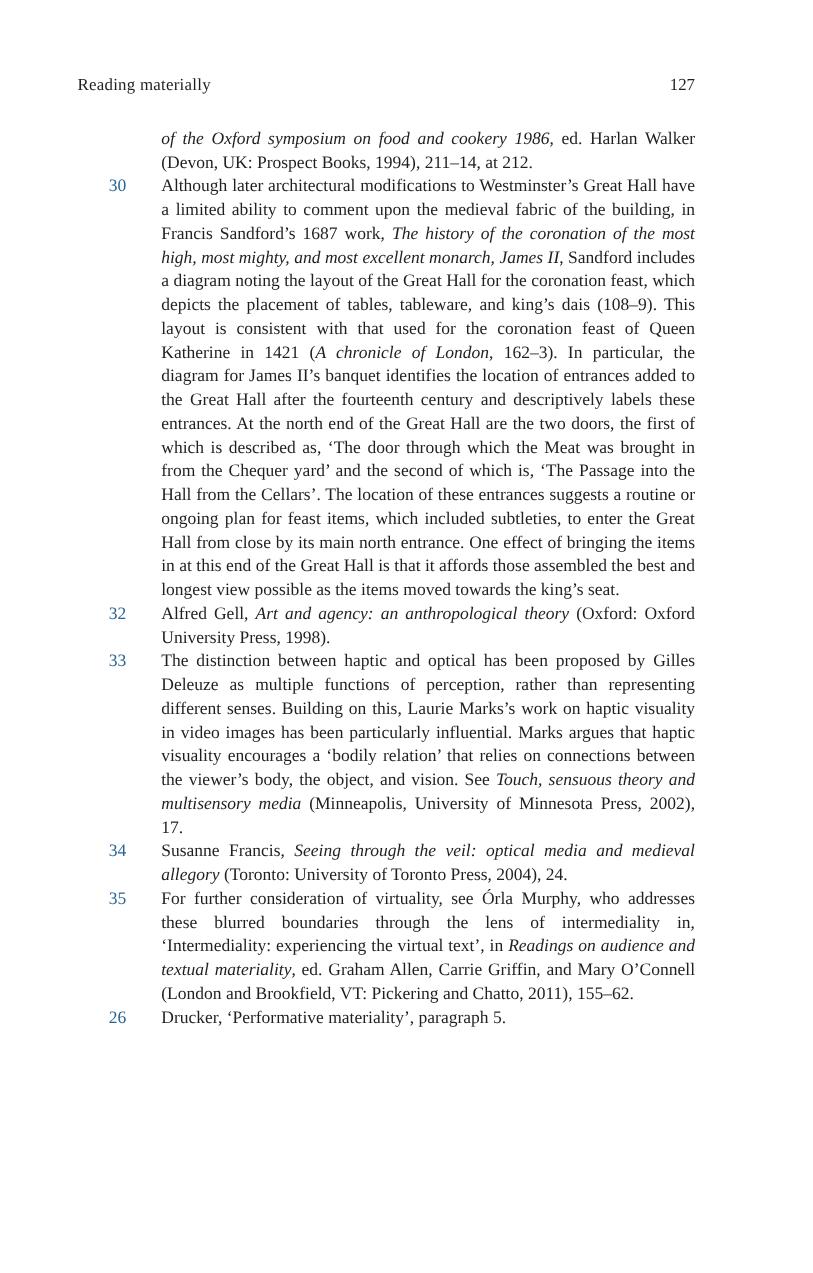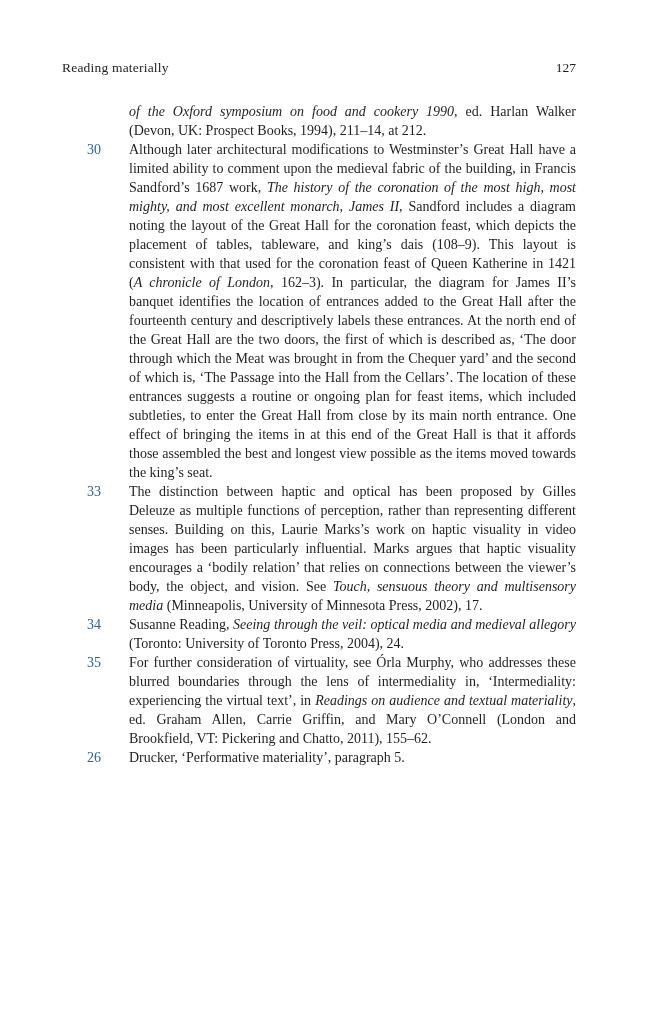--- a/index.html
+++ b/index.html
@@ -6,21 +6,21 @@
     margin: 0;
     padding: 0;
     background: #ffffff;
     font-family: "Liberation Serif", "DejaVu Serif", serif;
     color: #1f1f1f;
   }
   .page {
     width: 650px;
     min-height: 1018px;
     box-sizing: border-box;
-    padding: 60px 74px 40px 62px;
+    padding: 60px 94px 40px 62px;
     background: #ffffff;
   }
   .page-header {
     display: flex;
     justify-content: space-between;
     align-items: baseline;
     margin-bottom: 26px;
     font-size: 13.5px;
   }
   .running-head {
@@ -60,33 +60,37 @@
 
 <div class="page">
   <header class="page-header">
     <span class="running-head">Reading materially</span>
     <span class="page-number">127</span>
   </header>
 
   <main class="notes" id="notes">
       <div class="note">
         <span class="note-number"></span>
-        <span class="note-text"><em>of the Oxford symposium on food and cookery 1990</em><span>, ed. Harlan Walker (Devon, UK: Prospect Books, 1994), 211–14, at 212.</span></span>
+        <span class="note-text"><em>of the Oxford symposium on food and cookery 1986</em><span>, ed. Harlan Walker (Devon, UK: Prospect Books, 1994), 211–14, at 212.</span></span>
       </div>
       <div class="note">
         <span class="note-number">30</span>
         <span class="note-text"><span>Although later architectural modifications to Westminster’s Great Hall have a limited ability to comment upon the medieval fabric of the building, in Francis Sandford’s 1687 work, </span><em>The history of the coronation of the most high, most mighty, and most excellent monarch, James II</em><span>, Sandford includes a diagram noting the layout of the Great Hall for the coronation feast, which depicts the placement of tables, tableware, and king’s dais (108–9). This layout is consistent with that used for the coronation feast of Queen Katherine in 1421 (</span><em>A chronicle of London</em><span>, 162–3). In particular, the diagram for James II’s banquet identifies the location of entrances added to the Great Hall after the fourteenth century and descriptively labels these entrances. At the north end of the Great Hall are the two doors, the first of which is described as, ‘The door through which the Meat was brought in from the Chequer yard’ and the second of which is, ‘The Passage into the Hall from the Cellars’. The location of these entrances suggests a routine or ongoing plan for feast items, which included subtleties, to enter the Great Hall from close by its main north entrance. One effect of bringing the items in at this end of the Great Hall is that it affords those assembled the best and longest view possible as the items moved towards the king’s seat.</span></span>
+      </div>
+      <div class="note">
+        <span class="note-number">32</span>
+        <span class="note-text"><span>Alfred Gell, </span><em>Art and agency: an anthropological theory</em><span> (Oxford: Oxford University Press, 1998).</span></span>
       </div>
       <div class="note">
         <span class="note-number">33</span>
         <span class="note-text"><span>The distinction between haptic and optical has been proposed by Gilles Deleuze as multiple functions of perception, rather than representing different senses. Building on this, Laurie Marks’s work on haptic visuality in video images has been particularly influential. Marks argues that haptic visuality encourages a ‘bodily relation’ that relies on connections between the viewer’s body, the object, and vision. See </span><em>Touch, sensuous theory and multisensory media</em><span> (Minneapolis, University of Minnesota Press, 2002), 17.</span></span>
       </div>
       <div class="note">
         <span class="note-number">34</span>
-        <span class="note-text"><span>Susanne Reading, </span><em>Seeing through the veil: optical media and medieval allegory</em><span> (Toronto: University of Toronto Press, 2004), 24.</span></span>
+        <span class="note-text"><span>Susanne Francis, </span><em>Seeing through the veil: optical media and medieval allegory</em><span> (Toronto: University of Toronto Press, 2004), 24.</span></span>
       </div>
       <div class="note">
         <span class="note-number">35</span>
         <span class="note-text"><span>For further consideration of virtuality, see Órla Murphy, who addresses these blurred boundaries through the lens of intermediality in, ‘Intermediality: experiencing the virtual text’, in </span><em>Readings on audience and textual materiality</em><span>, ed. Graham Allen, Carrie Griffin, and Mary O’Connell (London and Brookfield, VT: Pickering and Chatto, 2011), 155–62.</span></span>
       </div>
       <div class="note">
         <span class="note-number">26</span>
         <span class="note-text"><span>Drucker, ‘Performative materiality’, paragraph 5.</span></span>
       </div>
     </main>

